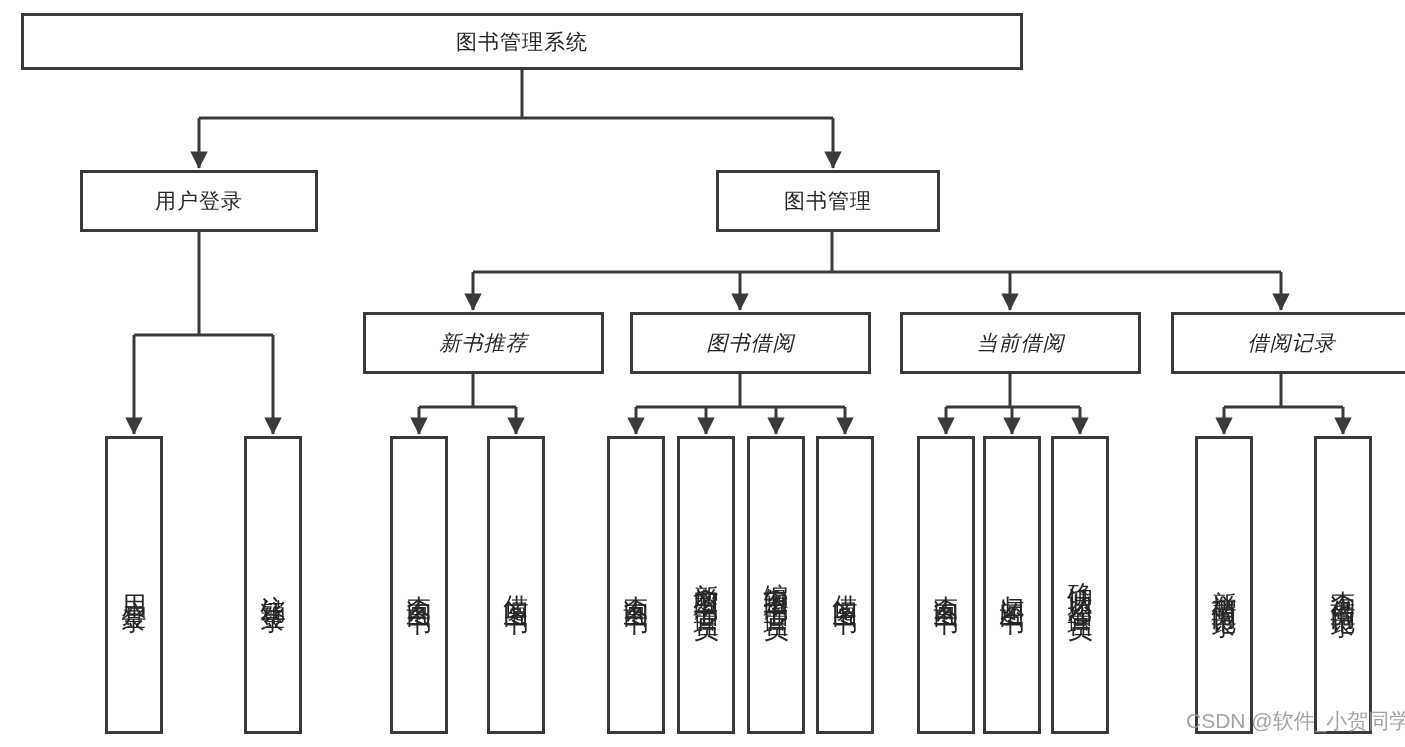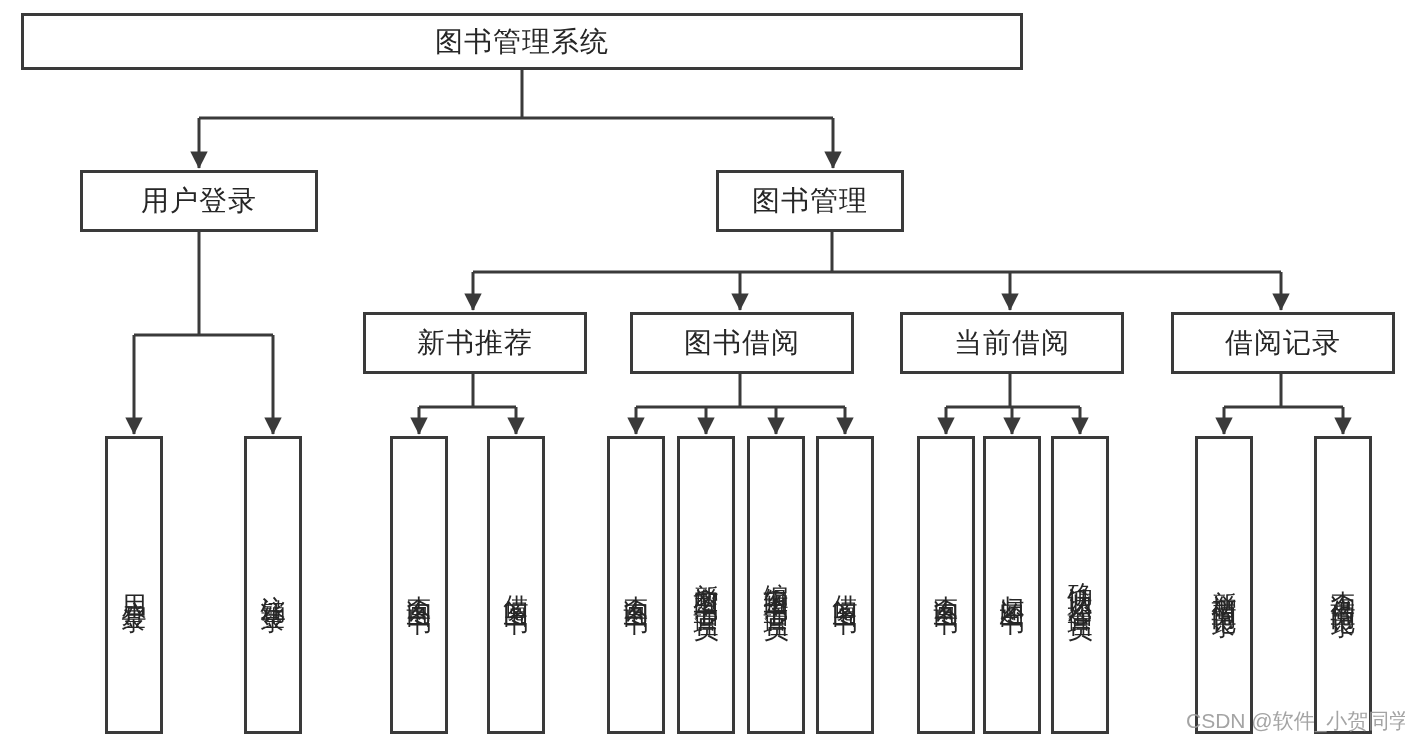--- a/index.html
+++ b/index.html
@@ -20,36 +20,36 @@
     position: absolute;
     box-sizing: border-box;
     border: 3px solid #3a3a3a;
     background: #ffffff;
     display: flex;
     align-items: center;
     justify-content: center;
     color: #262626;
   }
   .hlabel {
-    font-size: 28px;
+    font-size: 21px;
     letter-spacing: 1px;
     white-space: nowrap;
   }
   .vtext {
     writing-mode: vertical-rl;
     text-orientation: mixed;
     font-size: 25px;
     letter-spacing: 5px;
     line-height: 1;
     white-space: nowrap;
   }
   .root-box   { left: 21px;  top: 13px;  width: 1002px; height: 57px; }
   .l1-a       { left: 80px;  top: 170px; width: 238px;  height: 62px; }
-  .l1-b       { left: 716px; top: 170px; width: 188px;  height: 62px; }
-  .l2         { top: 312px;  width: 224px; height: 62px; }
+  .l1-b       { left: 716px; top: 170px; width: 224px;  height: 62px; }
+  .l2         { top: 312px;  width: 241px; height: 62px; font-style: italic; }
   .l2-1 { left: 363px; }
   .l2-2 { left: 630px; align-items: center; }
   .l2-3 { left: 900px; }
   .l2-4 { left: 1171px; }
   .leaf       { top: 436px;  width: 58px; height: 298px; }
   .leaf-a1 { left: 105px; }  .leaf-a2 { left: 244px; }
   .leaf-b1 { left: 390px; }  .leaf-b2 { left: 487px; }
   .leaf-c1 { left: 607px; }  .leaf-c2 { left: 677px; }
   .leaf-c3 { left: 747px; }  .leaf-c4 { left: 816px; }
   .leaf-d1 { left: 917px; }  .leaf-d2 { left: 983px; }

